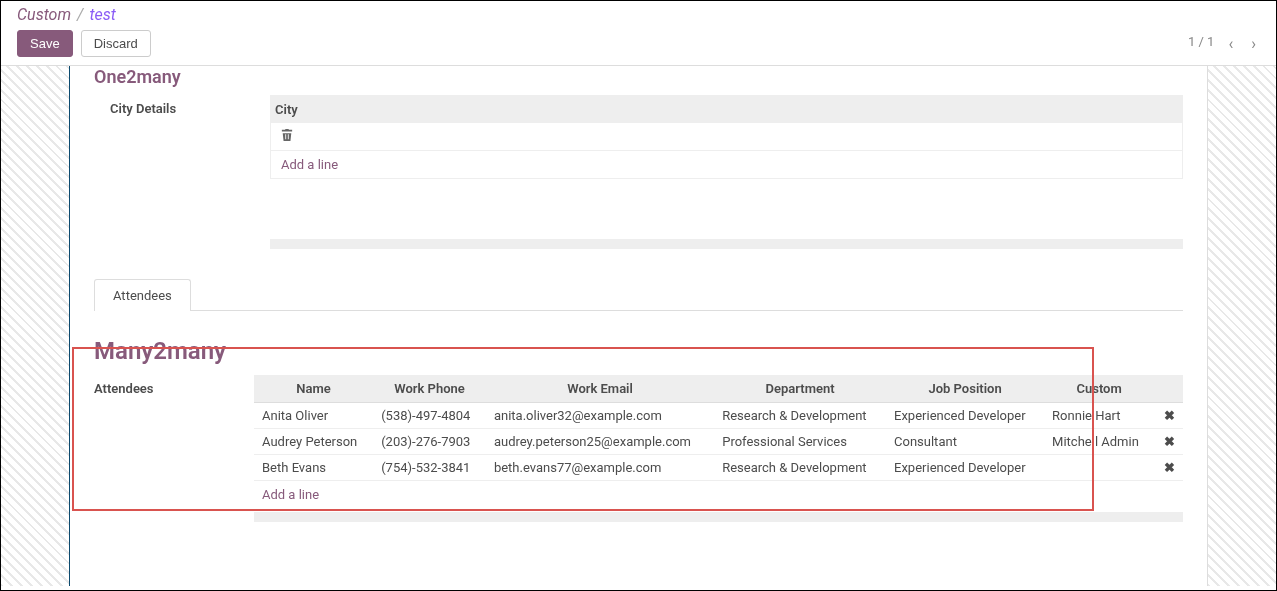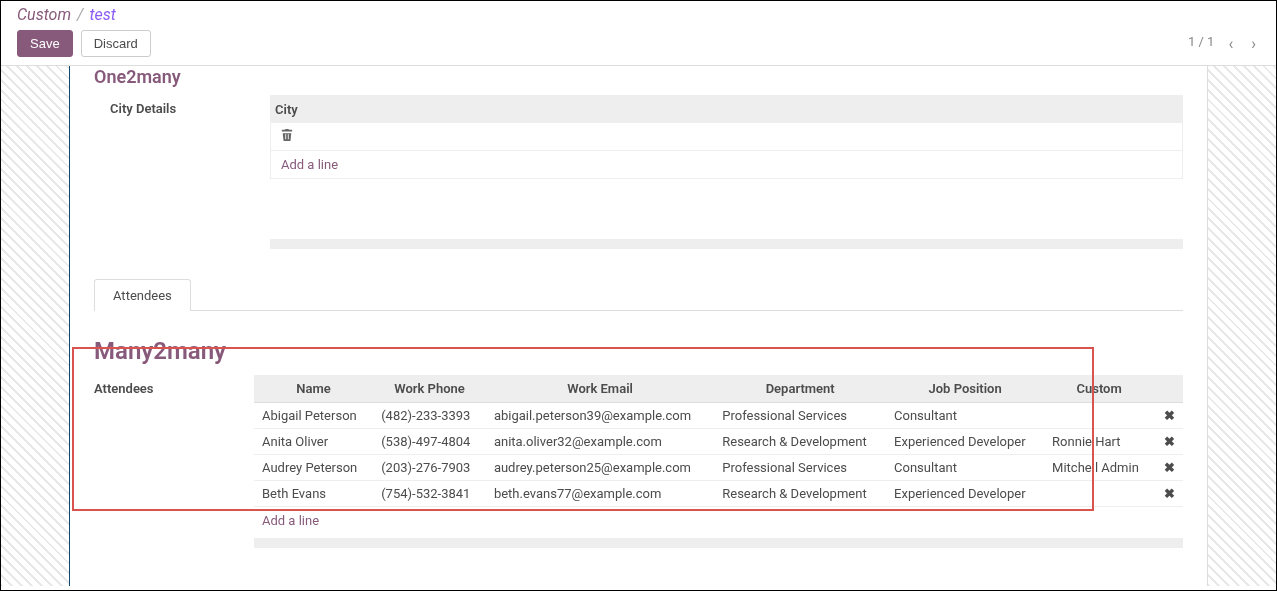--- a/index.html
+++ b/index.html
@@ -134,29 +134,20 @@
                   <th>Work Phone</th>
                   <th>Work Email</th>
                   <th>Department</th>
                   <th>Job Position</th>
                   <th>Custom</th>
                   <th></th>
                 </tr>
               </thead>
               <tbody id="attendees-body">
                   <tr>
-                    <td>Abigail Peterson</td>
-                    <td>(482)-233-3393</td>
-                    <td>abigail.peterson39@example.com</td>
-                    <td>Professional Services</td>
-                    <td>Consultant</td>
-                    <td></td>
-                    <td class="remove-x">✖</td>
-                  </tr>
-                  <tr>
                     <td>Anita Oliver</td>
                     <td>(538)-497-4804</td>
                     <td>anita.oliver32@example.com</td>
                     <td>Research &amp; Development</td>
                     <td>Experienced Developer</td>
                     <td>Ronnie Hart</td>
                     <td class="remove-x">✖</td>
                   </tr>
                   <tr>
                     <td>Audrey Peterson</td>

